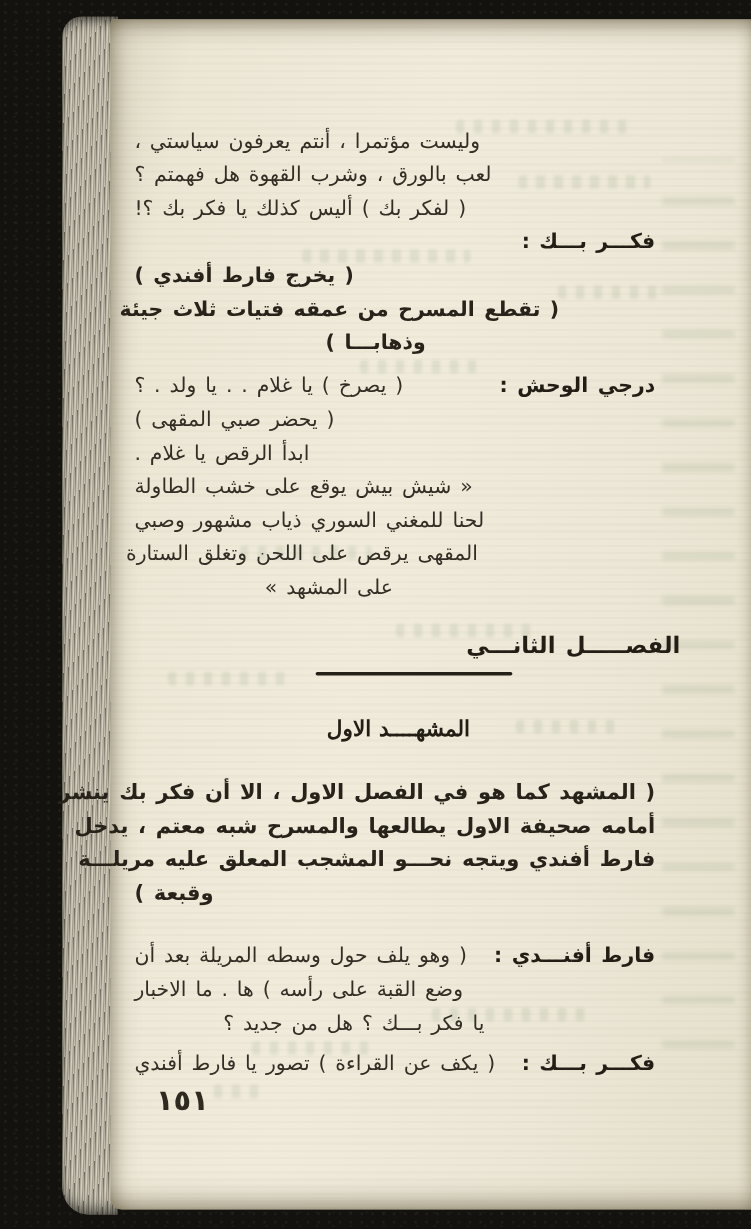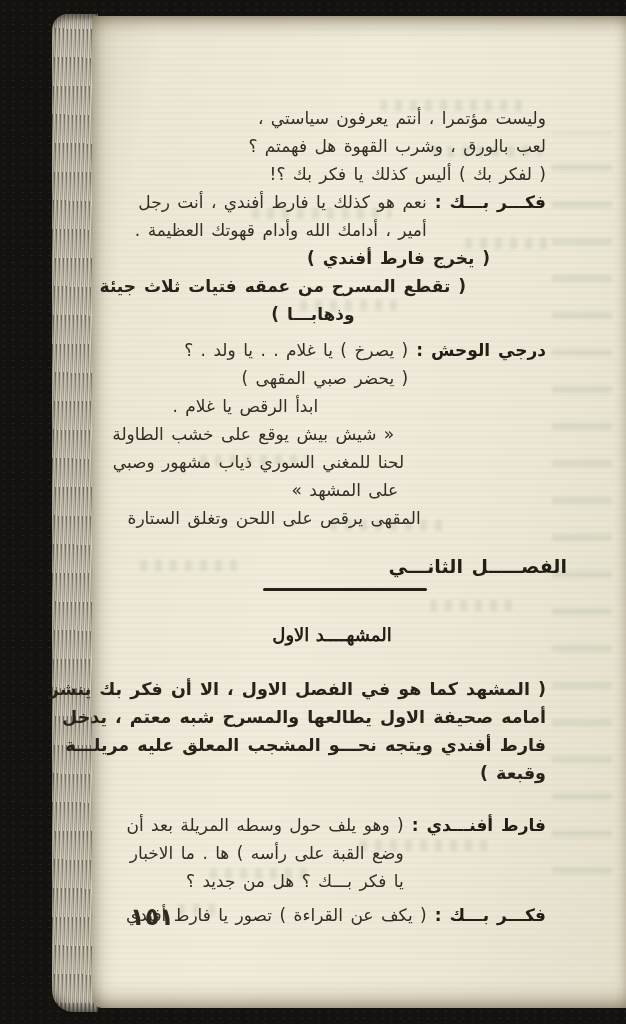--- a/index.html
+++ b/index.html
@@ -51,21 +51,21 @@
     position:absolute;left:552px;top:132px;width:60px;height:742px;
     background:repeating-linear-gradient(0deg,rgba(122,148,112,.5) 0 7px,transparent 7px 37px);
     filter:blur(1.7px);opacity:.28;pointer-events:none;
   }
   
   .text-col{
     position:absolute;left:112px;right:80px;top:104px;
     direction:rtl;color:#332e25;
     font-size:17px;line-height:28px;word-spacing:2px;
   }
-  .ln{text-align:right;white-space:nowrap;}
+  .ln{text-align:left;white-space:nowrap;}
   .b{font-weight:bold;color:#27221a;}
   .dlg{display:flex;align-items:flex-start;}
   .spk{font-weight:bold;color:#221d15;white-space:nowrap;padding-left:8px;flex:0 0 auto;}
   .dlg .body{flex:1 1 auto;min-width:0;}
   .stage1 .ln:nth-child(1){padding-left:0;padding-right:56px;}
   .stage1 .ln:nth-child(2){padding-right:80px;}
   .stage1 .ln:nth-child(3){text-align:center;transform:translateX(-16px);}
   .d2 .body .ln:nth-child(3){padding-right:90px;}
   .d2 .body .ln:nth-child(4){padding-right:14px;}
   .d2 .body .ln:nth-child(5){padding-right:4px;}
@@ -109,42 +109,38 @@
   <div class="text-col">
 
     <div>
       <div class="ln">وليست مؤتمرا ، أنتم يعرفون سياستي ،</div>
       <div class="ln">لعب بالورق ، وشرب القهوة هل فهمتم ؟</div>
       <div class="ln">( لفكر بك ) أليس كذلك يا فكر بك ؟!</div>
     </div>
 
     <div class="dlg">
       <div class="spk">فكـــر بـــك :</div>
-      <div class="body">
-        <div class="ln">نعم هو كذلك يا فارط أفندي ، أنت رجل</div>
-        <div class="ln">أمير ، أدامك الله وأدام قهوتك العظيمة .</div>
-      </div>
     </div>
 
     <div class="stage1 b">
       <div class="ln">( يخرج فارط أفندي )</div>
       <div class="ln">( تقطع المسرح من عمقه فتيات ثلاث جيئة</div>
       <div class="ln">وذهابـــا )</div>
     </div>
 
     <div class="dlg d2 gap8">
       <div class="spk">درجي الوحش :</div>
       <div class="body">
         <div class="ln">( يصرخ ) يا غلام . . يا ولد . ؟</div>
         <div class="ln">( يحضر صبي المقهى )</div>
         <div class="ln">ابدأ الرقص يا غلام .</div>
         <div class="ln">« شيش بيش يوقع على خشب الطاولة</div>
         <div class="ln">لحنا للمغني السوري ذياب مشهور وصبي</div>
+        <div class="ln">المقهى يرقص على اللحن وتغلق الستارة</div>
         <div class="ln">على المشهد »</div>
-        <div class="ln">المقهى يرقص على اللحن وتغلق الستارة</div>
       </div>
     </div>
 
     <div class="h1wrap">
       <div class="h1">الفصـــــل الثانـــي</div>
       <div class="rule"></div>
     </div>
 
     <div class="h2">المشهــــد الاول</div>
 

